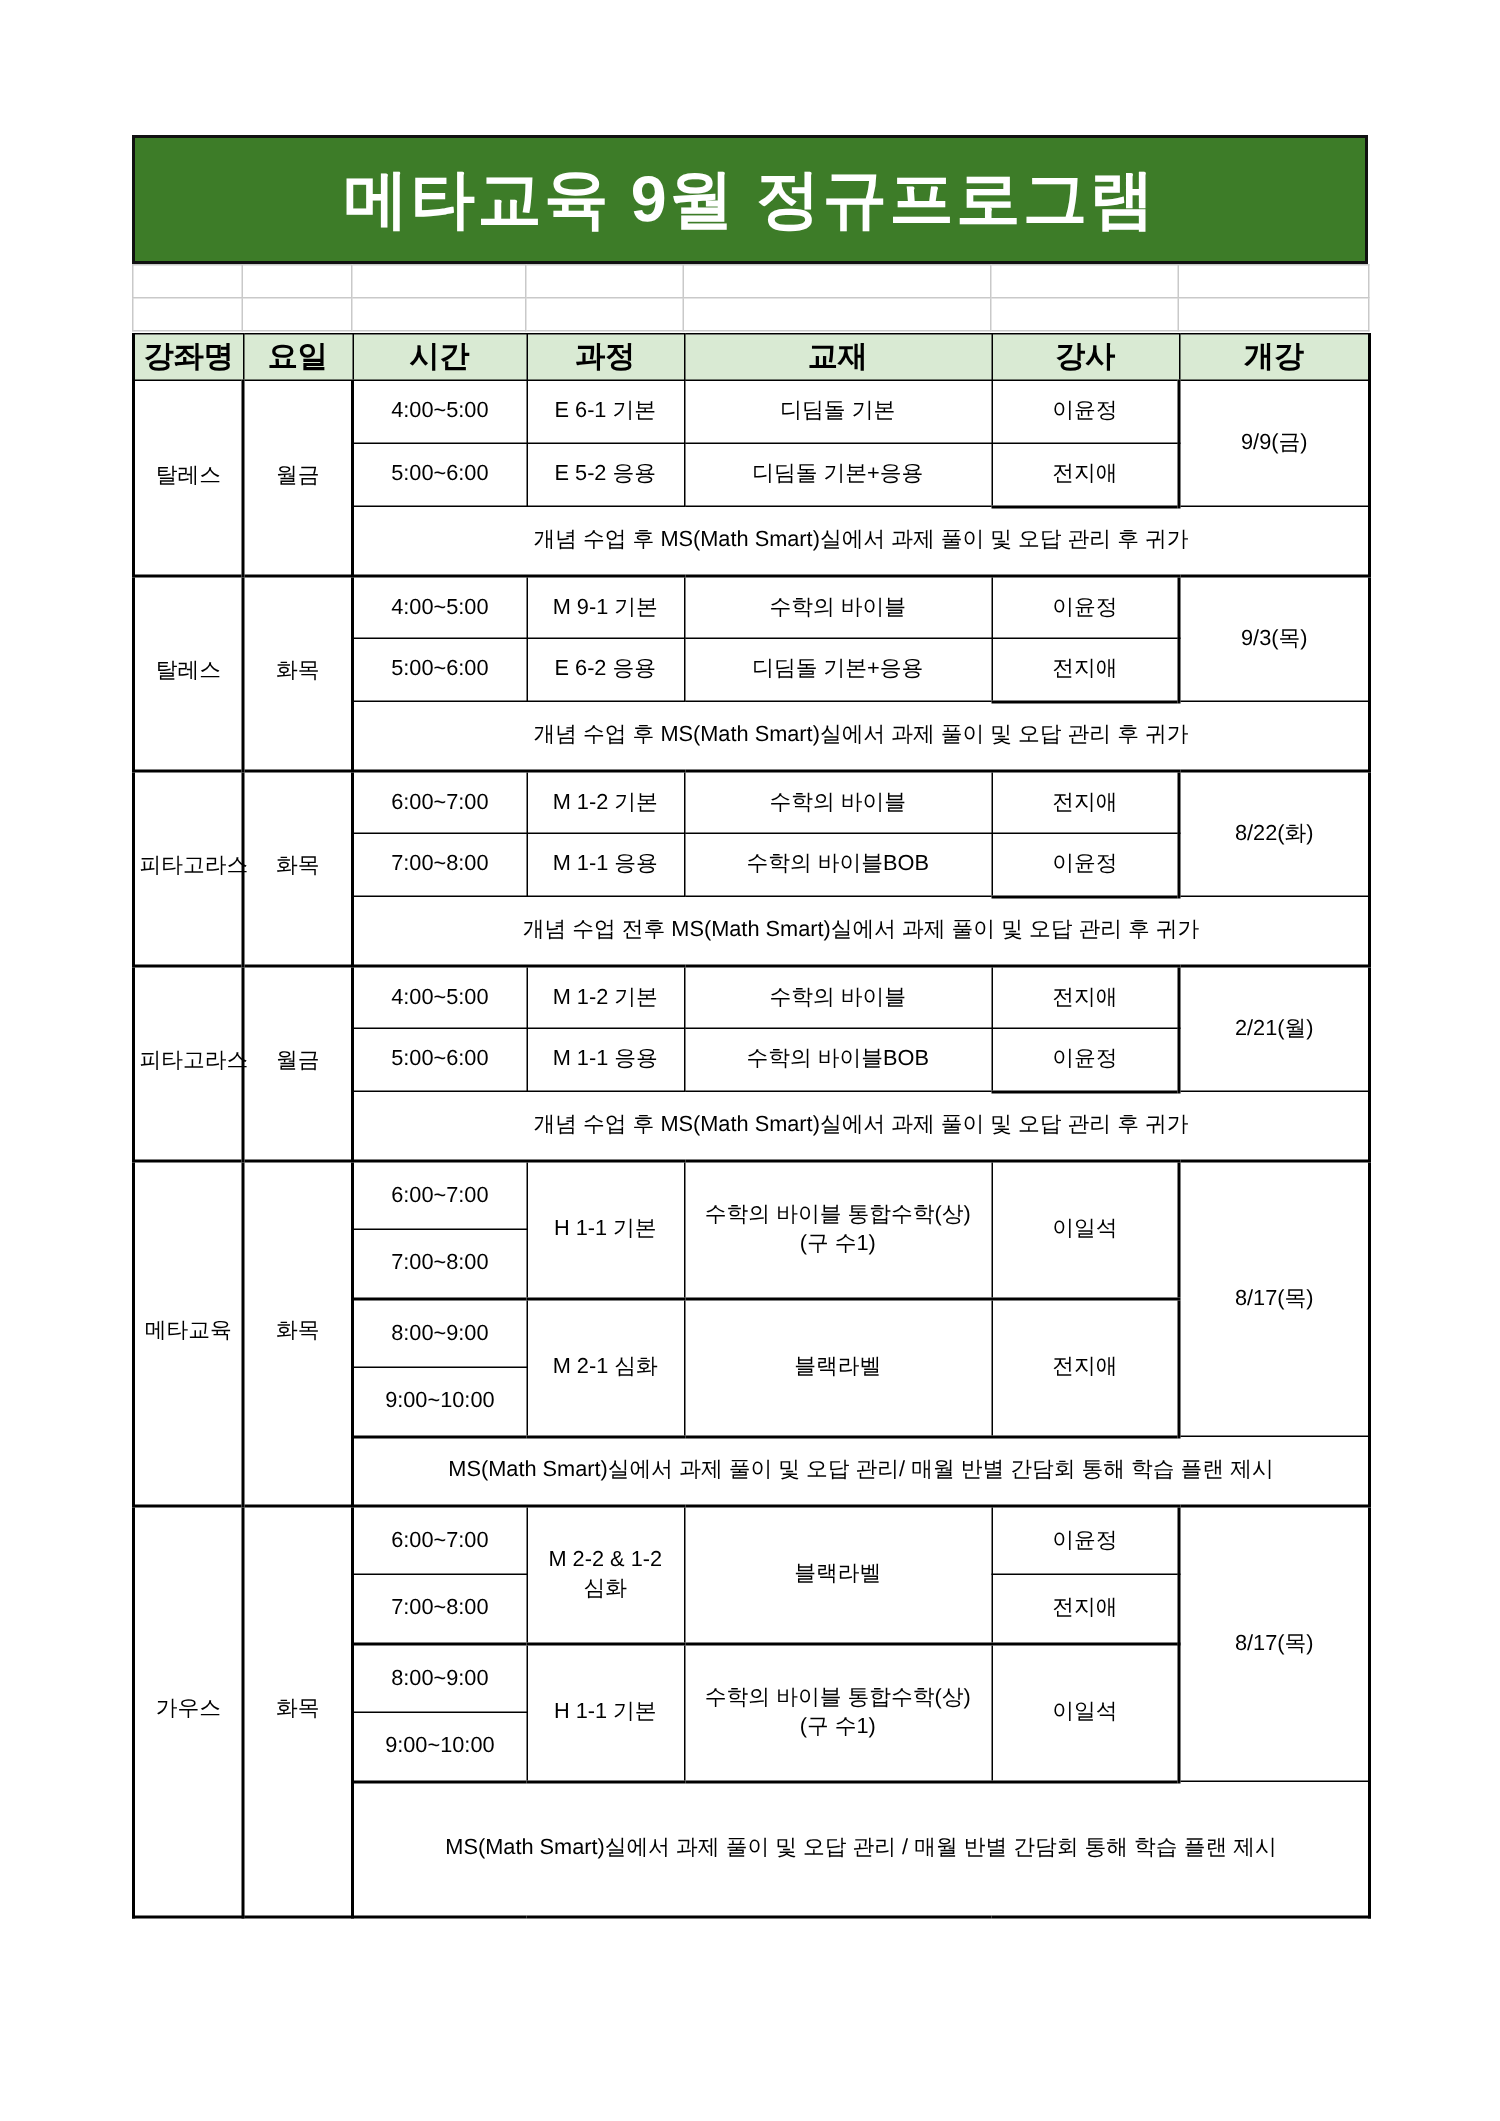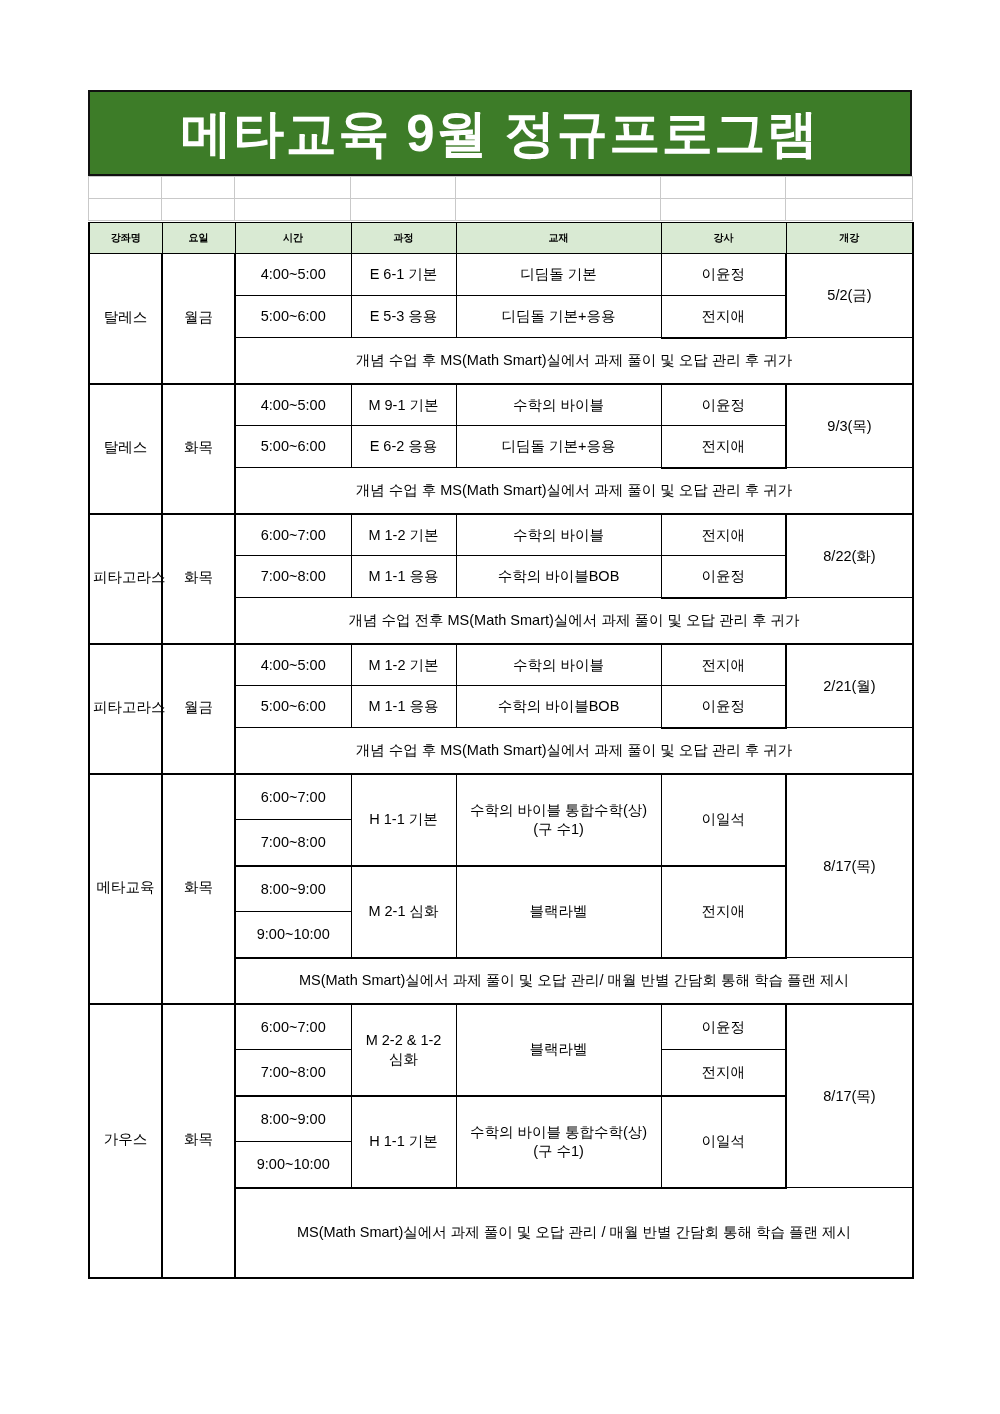--- a/index.html
+++ b/index.html
@@ -30,21 +30,21 @@
     height: 86px;
     background: #3d7c28;
     border: 2px solid #111111;
     display: flex;
     align-items: center;
     justify-content: center;
     overflow: hidden;
   }
   .title-text {
     color: #ffffff;
-    font-size: 51px;
+    font-size: 43px;
     font-weight: 700;
     letter-spacing: 1.5px;
     line-height: 1;
     white-space: nowrap;
   }
 
   
   .blank-rows {
     width: 824px;
     border-collapse: collapse;
@@ -71,21 +71,21 @@
     vertical-align: middle;
     font-size: 14.5px;
     font-weight: 400;
     line-height: 1.25;
     background: #ffffff;
     word-break: keep-all;
   }
   table.grid th {
     background: #d9ead3;
     font-weight: 700;
-    font-size: 10px;
+    font-size: 20px;
     height: 26px;
   }
   td.name-cell, td.day-cell {
     background: #d9ead3;
     font-size: 15.5px;
   }
   td.note-cell {
     font-size: 15px;
     height: 40px;
   }
@@ -163,25 +163,25 @@
       <th class="outer-right">개강</th>
     </tr>
 
     <tr class="r-lesson">
       <td class="name-cell outer-left thick-right" rowspan="3">탈레스</td>
       <td class="day-cell thick-right" rowspan="3">월금</td>
       <td>4:00~5:00</td>
       <td>E 6-1 기본</td>
       <td>디딤돌 기본</td>
       <td>이윤정</td>
-      <td class="outer-right thick-left" rowspan="2">5/2(금)</td>
+      <td class="outer-right thick-left" rowspan="2">9/9(금)</td>
     </tr>
     <tr class="r-lesson">
       <td>5:00~6:00</td>
-      <td>E 5-3 응용</td>
+      <td>E 5-2 응용</td>
       <td>디딤돌 기본+응용</td>
       <td class="thick-bottom">전지애</td>
     </tr>
     <tr>
       <td class="note-cell outer-right" colspan="5">개념 수업 후 MS(Math Smart)실에서 과제 풀이 및 오답 관리 후 귀가</td>
     </tr>
 
     <tr class="r-lesson block-top">
       <td class="name-cell outer-left thick-right thick-top" rowspan="3">탈레스</td>
       <td class="day-cell thick-right thick-top" rowspan="3">화목</td>

